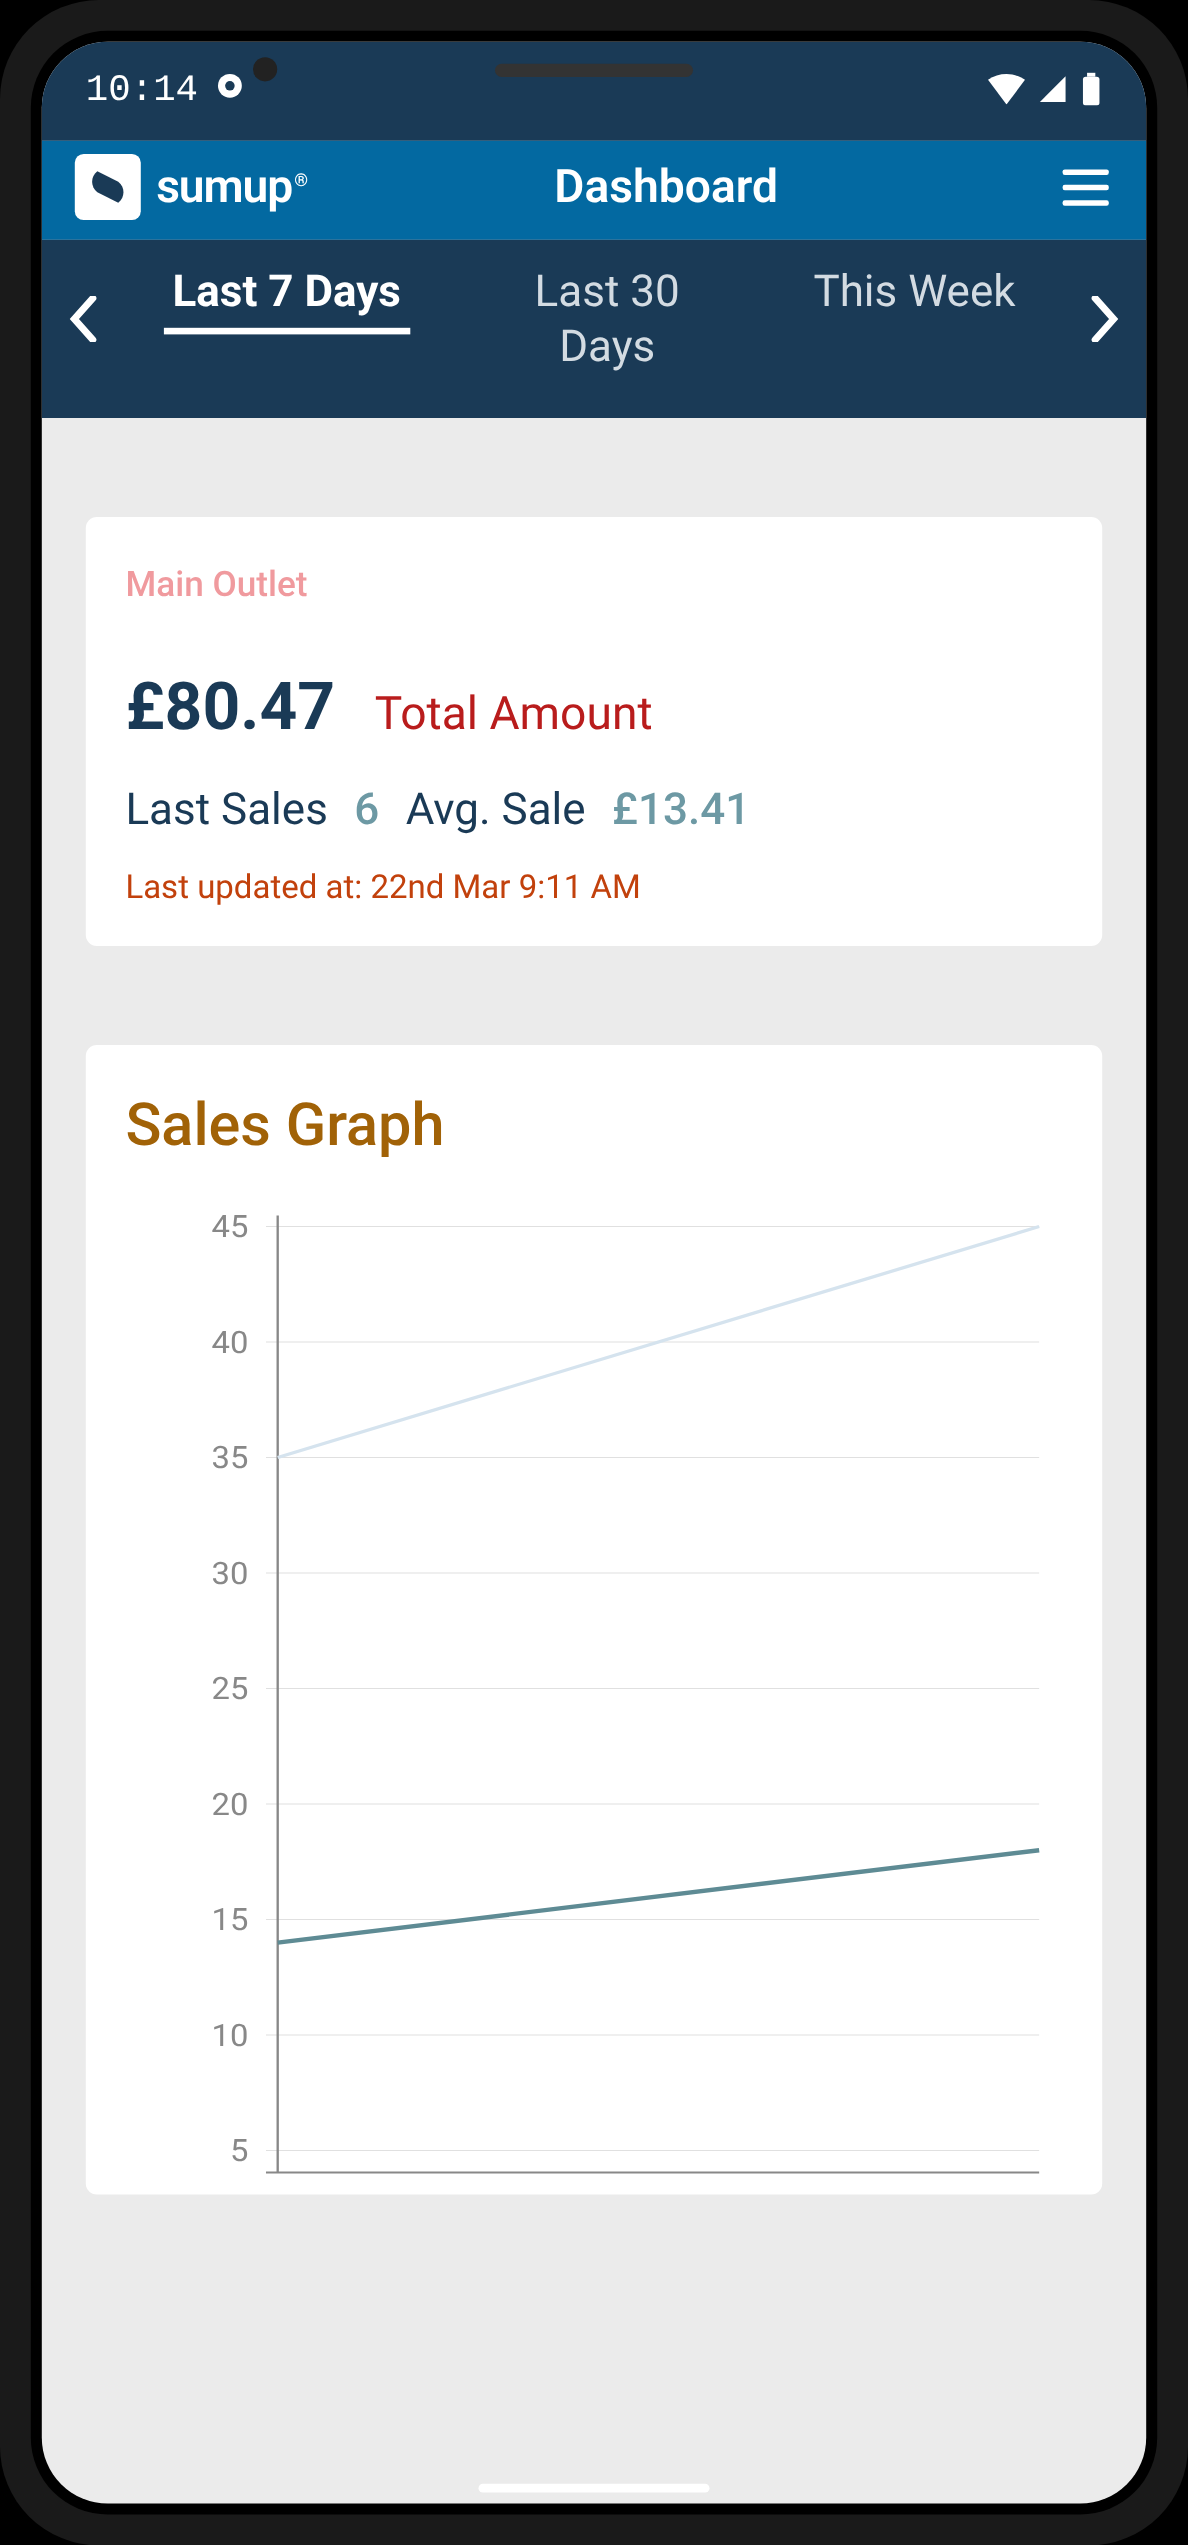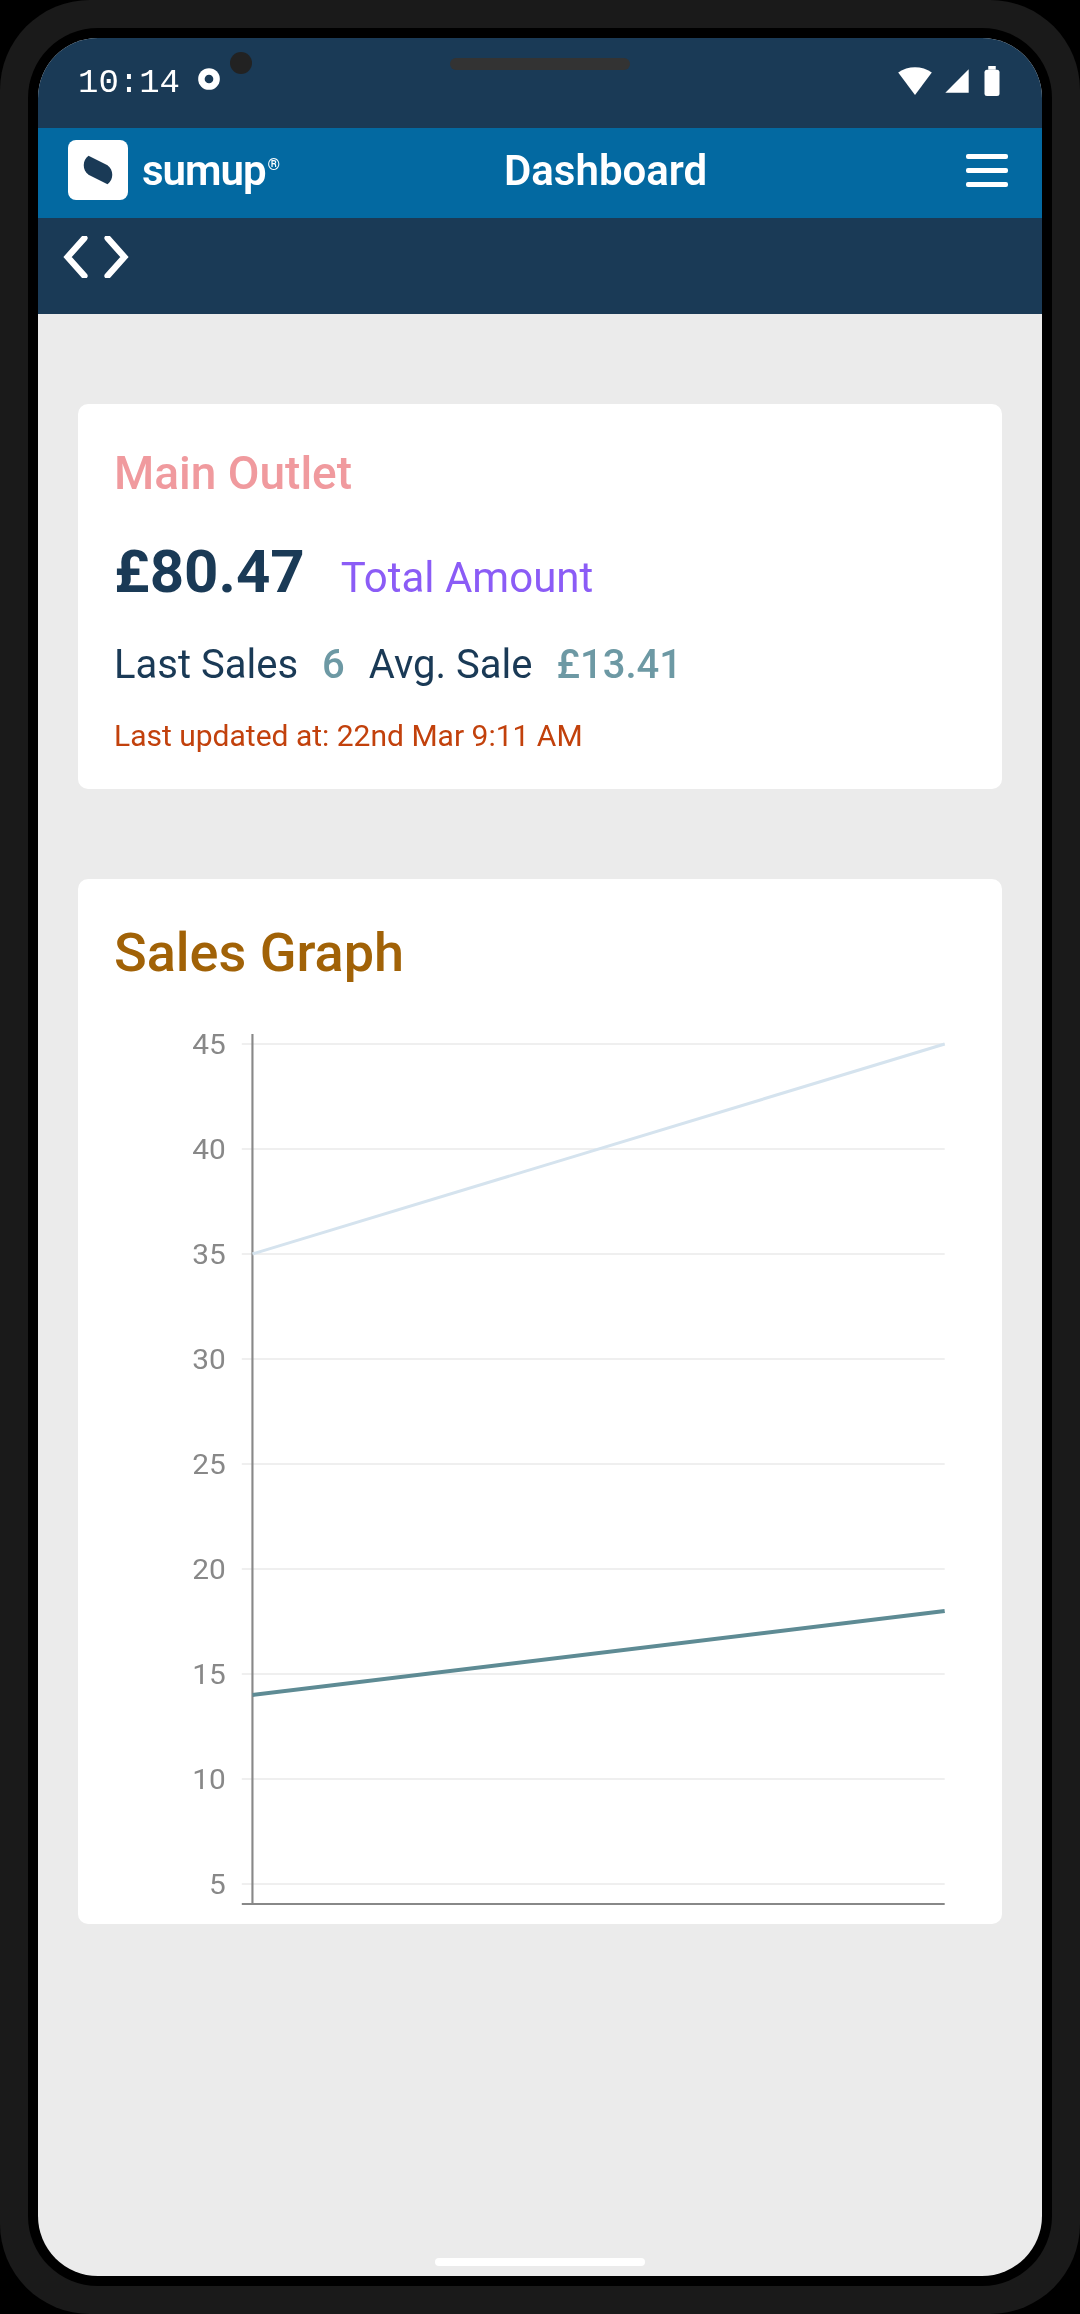--- a/index.html
+++ b/index.html
@@ -143,24 +143,24 @@
     padding-bottom: 8px;
   }
   
   .content { padding: 90px 40px 0 40px; }
   .card {
     background: #fff;
     border-radius: 10px;
     padding: 42px 36px 36px 36px;
     margin-bottom: 90px;
   }
-  .outlet-name { color: #f09a9e; font-size: 46px; font-weight: 500; margin-bottom: 36px; }
+  .outlet-name { color: #f09a9e; font-size: 32px; font-weight: 500; margin-bottom: 57px; }
   .amount-row { display: flex; align-items: baseline; gap: 36px; margin-bottom: 34px; }
   .amount { color: #1a3a56; font-size: 60px; font-weight: 700; }
-  .amount-label { color: #8b5cf6; font-size: 42px; }
+  .amount-label { color: #b91c1c; font-size: 42px; }
   .stats-row { display: flex; align-items: baseline; gap: 24px; font-size: 40px; margin-bottom: 30px; flex-wrap: wrap; }
   .stat-label { color: #1a3a56; }
   .stat-value { color: #6d99a4; font-weight: 500; }
   .updated { text-align: left; color: #c2410c; font-size: 30px; }
   
   .chart-title { color: #a16207; font-size: 54px; font-weight: 500; margin-bottom: 40px; }
   .chart-wrap { position: relative; height: 900px; }
   .chart-svg { width: 100%; height: 100%; }
   .ytick text { font-size: 28px; fill: #888; }
   .grid line { stroke: #e0e0e0; stroke-width: 1; }
@@ -220,20 +220,25 @@
             <span></span>
             <span></span>
         </div>
       </div>
 
       <div class="tabs-row">
         <div class="chev">
           <svg width="26" height="42" viewBox="0 0 12 20">
               <path d="M10 1 L2 10 L10 19" stroke="#fff" stroke-width="3" fill="none" stroke-linecap="round"></path>
             </svg>
+        </div>
+        <div class="tabs">
+          <div class="tab active">Last 7 Days</div>
+          <div class="tab">Last 30<br>Days</div>
+          <div class="tab">This Week</div>
         </div>
         <div class="chev">
           <svg width="26" height="42" viewBox="0 0 12 20">
               <path d="M2 1 L10 10 L2 19" stroke="#fff" stroke-width="3" fill="none" stroke-linecap="round"></path>
             </svg>
         </div>
       </div>
 
       <div class="content">
 

